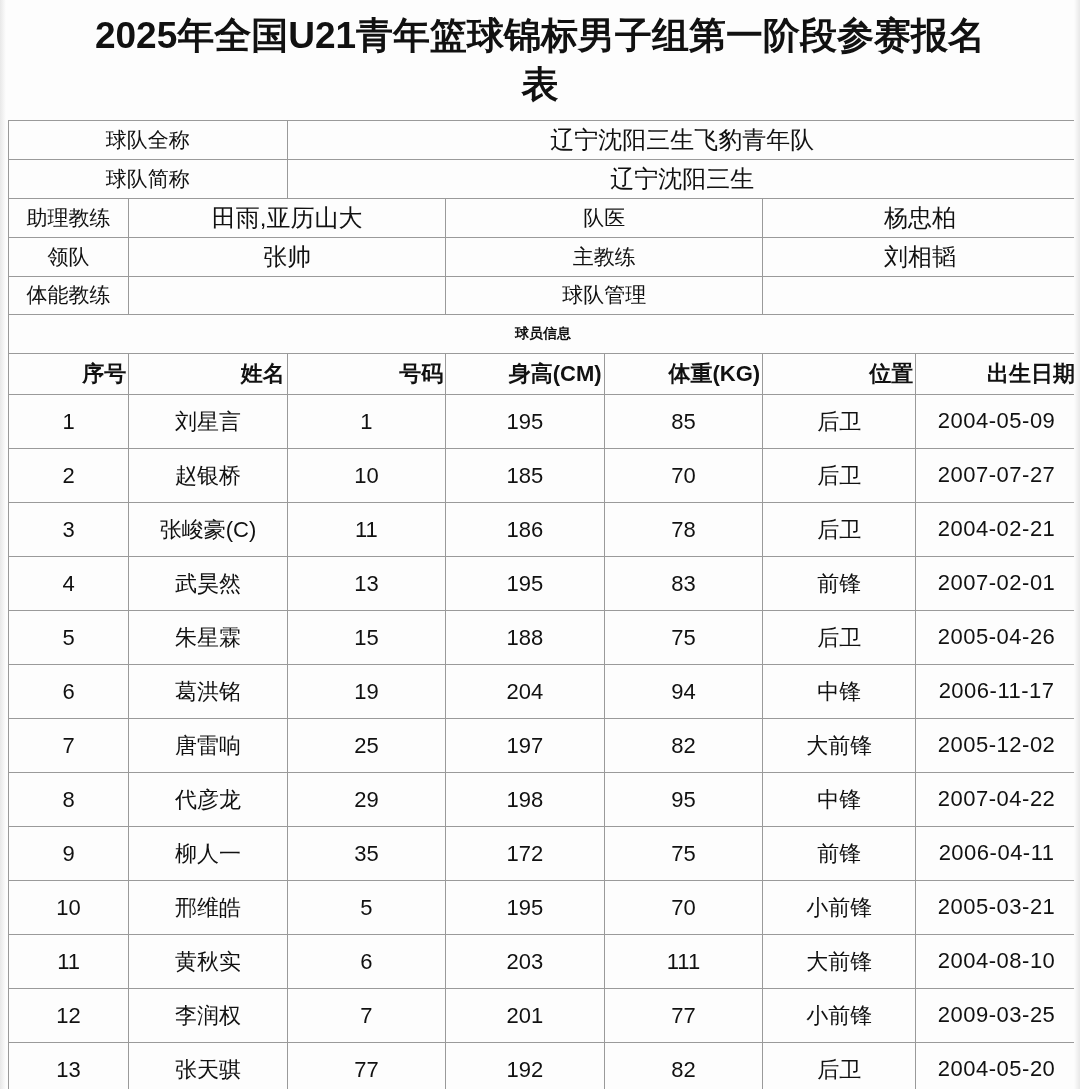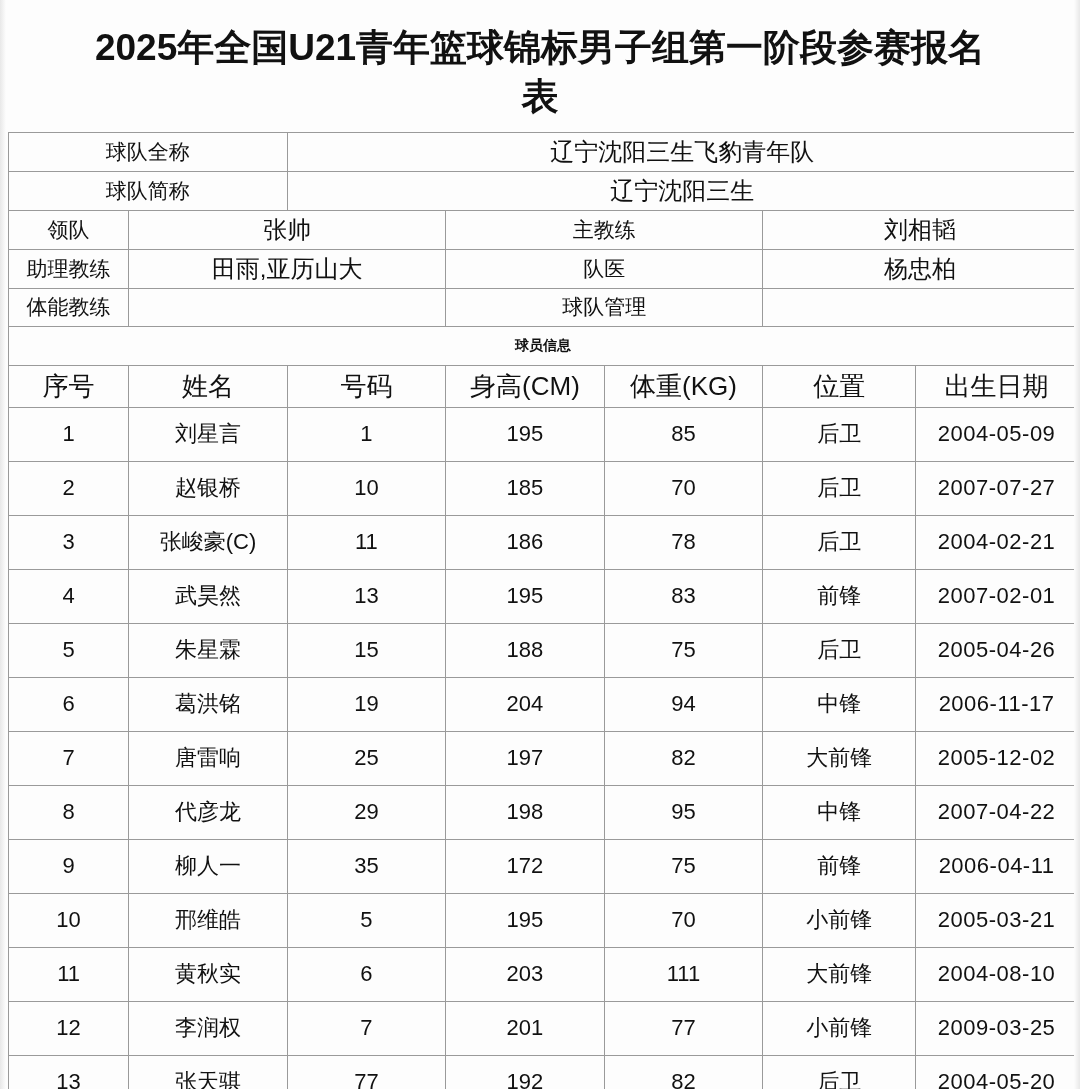--- a/index.html
+++ b/index.html
@@ -32,21 +32,21 @@
     right: 0; top: 0; bottom: 0;
     width: 6px;
     background: linear-gradient(to left, #e8e8e8, #fdfdfd);
   }
   .doc-title {
     font-size: 37px;
     font-weight: bold;
     text-align: center;
     line-height: 1.28;
     letter-spacing: 0px;
-    padding: 24px 18px 6px 18px;
+    padding: 12px 18px 6px 18px;
     margin: 0;
     white-space: nowrap;
     overflow: visible;
   }
   .title-line2 {
     font-size: 37px;
     font-weight: bold;
     text-align: center;
     line-height: 1.1;
     margin: 0 0 14px 0;
@@ -70,23 +70,24 @@
   }
   .info-val {
     font-size: 24px;
   }
   .section-title td {
     font-weight: bold;
     font-size: 14px;
     height: 30px;
   }
   .col-head td {
-    font-weight: normal;
-    font-size: 26px;
+    font-weight: bold;
+    font-size: 22px;
     height: 32px;
+    text-align: right;
   }
   .player-row td {
     height: 45px;
     font-size: 22px;
   }
   .c-idx { width: 110px; }
   .c-name { width: 145px; }
   .c-num { width: 145px; }
   .c-height { width: 145px; }
   .c-weight { width: 145px; }
@@ -123,31 +124,31 @@
       <tr>
         <td colspan="2">球队全称</td>
         <td colspan="5" class="info-val">辽宁沈阳三生飞豹青年队</td>
       </tr>
       <tr>
         <td colspan="2">球队简称</td>
         <td colspan="5" class="info-val">辽宁沈阳三生</td>
       </tr>
 
       <tr>
+        <td colspan="1">助理教练</td>
+        <td colspan="2" class="info-val">田雨,亚历山大</td>
+        <td colspan="2">队医</td>
+        <td colspan="2" class="info-val">杨忠柏</td>
+      </tr>
+
+      <tr>
         <td colspan="1">领队</td>
         <td colspan="2" class="info-val">张帅</td>
         <td colspan="2">主教练</td>
         <td colspan="2" class="info-val">刘相韬</td>
-      </tr>
-
-      <tr>
-        <td colspan="1">助理教练</td>
-        <td colspan="2" class="info-val">田雨,亚历山大</td>
-        <td colspan="2">队医</td>
-        <td colspan="2" class="info-val">杨忠柏</td>
       </tr>
 
       <tr>
         <td colspan="1">体能教练</td>
         <td colspan="2" class="info-val"></td>
         <td colspan="2">球队管理</td>
         <td colspan="2" class="info-val"></td>
       </tr>
 
 

